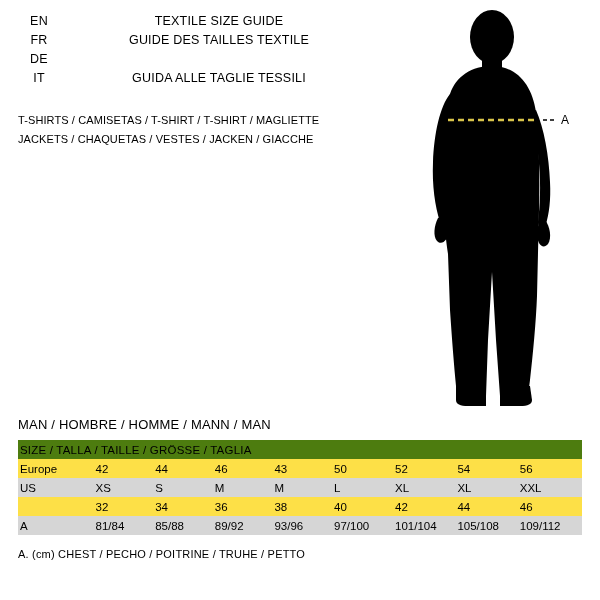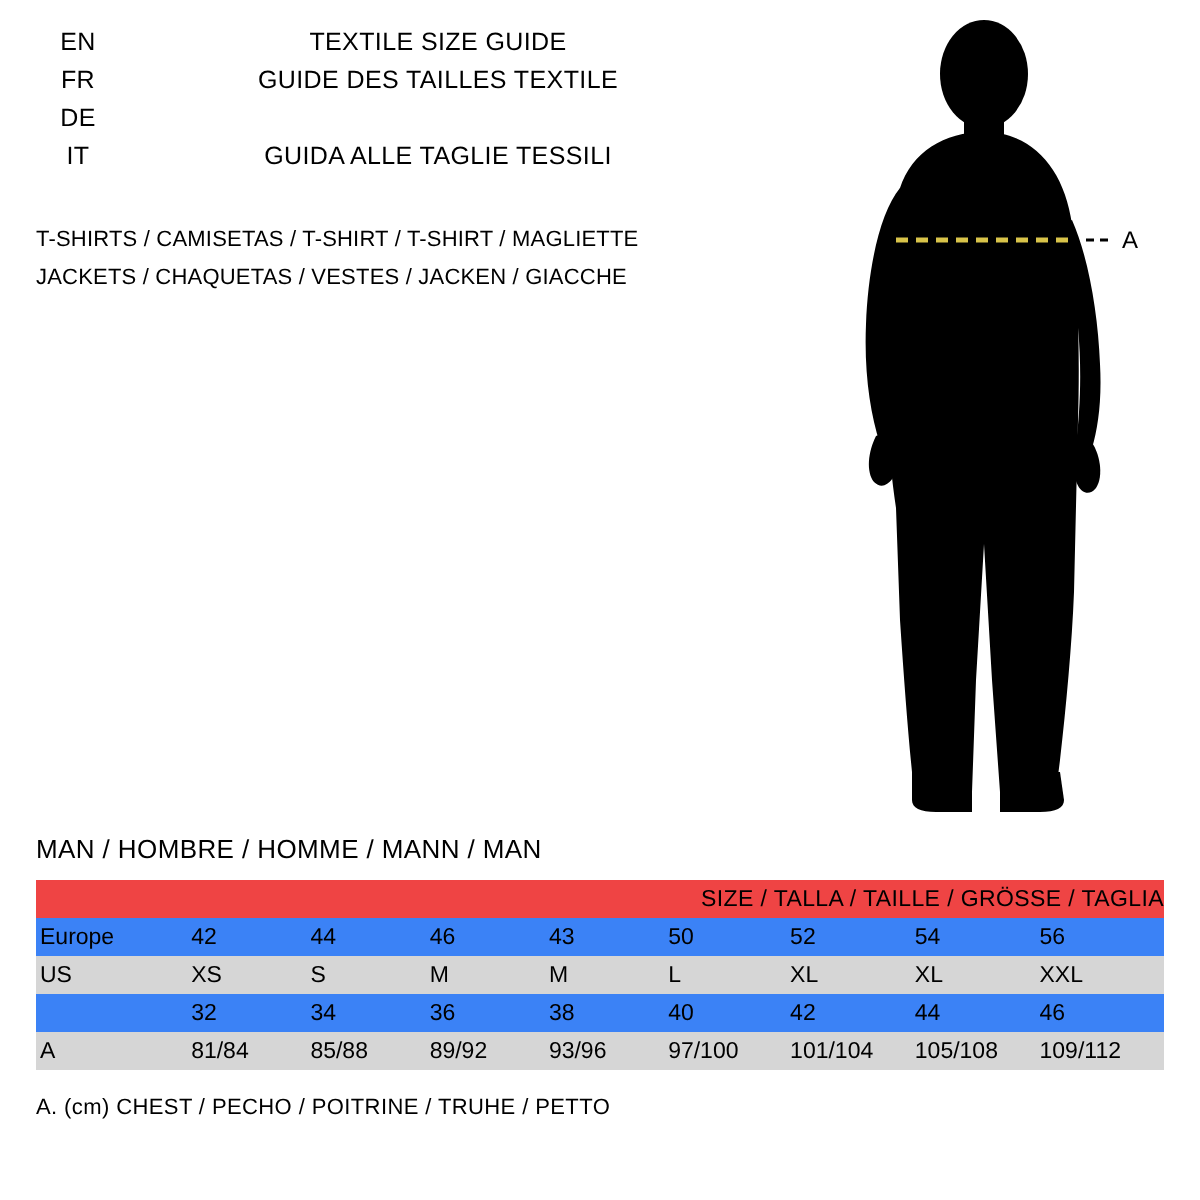--- a/index.html
+++ b/index.html
@@ -96,25 +96,24 @@
     border-collapse: collapse;
     font-size: 11.5px;
   }
   table.size-table td {
     padding: 0;
     height: 19px;
     vertical-align: middle;
     white-space: nowrap;
   }
   .row-head {
-    background: #ef4444;
-    text-align: right;
+    background: #4d7c0f;
   }
   .row-light {
-    background: #3b82f6;
+    background: #fde047;
   }
   .row-mid {
     background: #d6d6d6;
   }
   .col-label {
     width: 86px;
     padding-left: 2px !important;
   }
   .cell {
     width: 68px;

